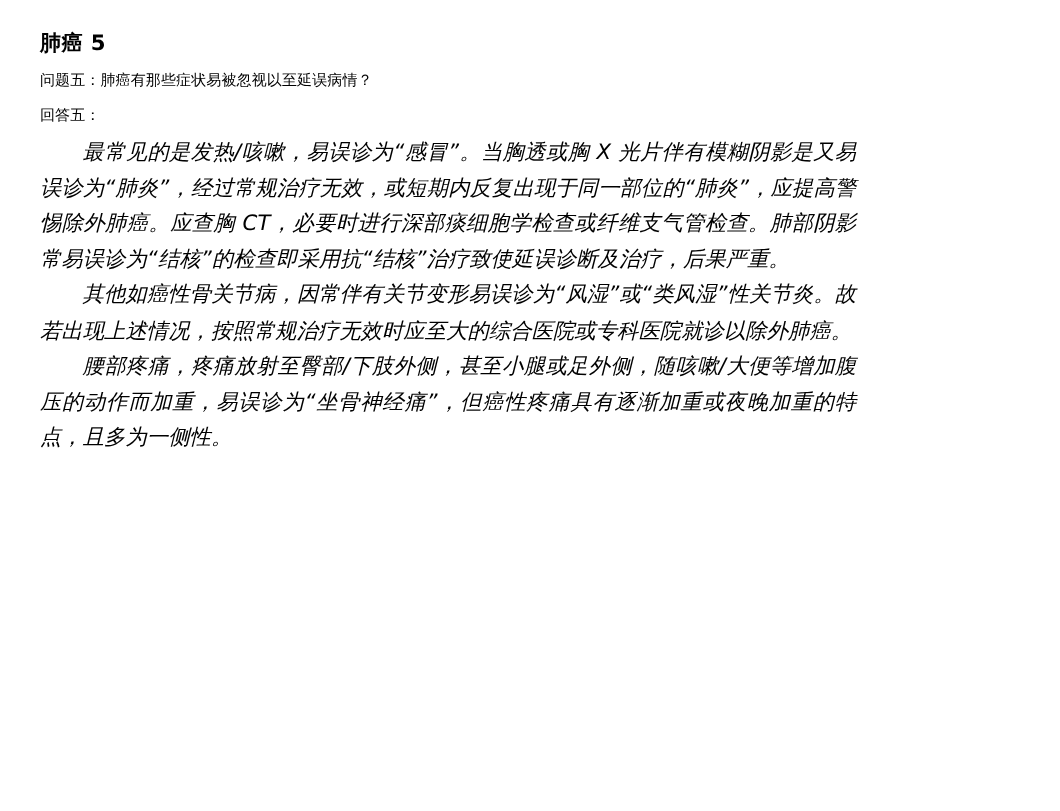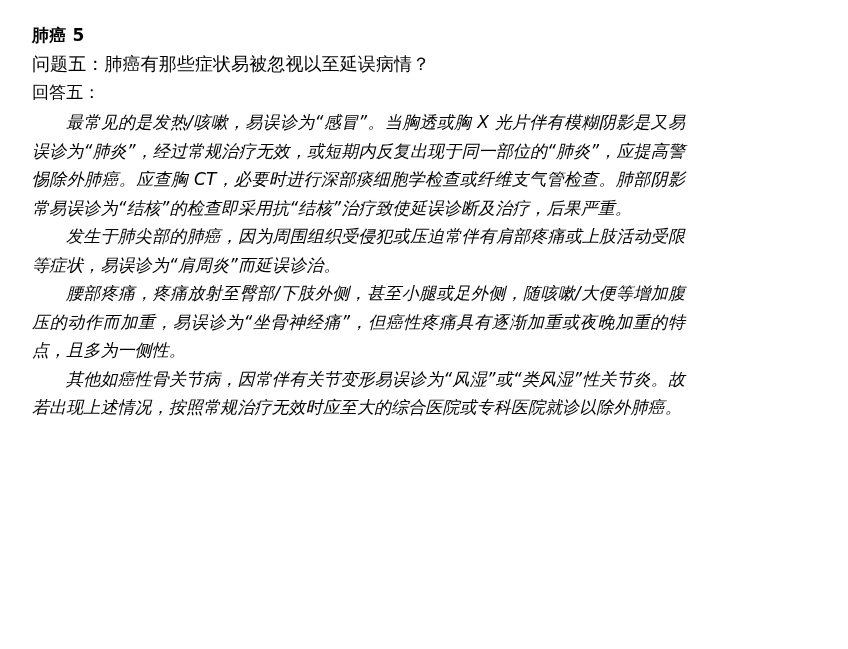--- a/index.html
+++ b/index.html
@@ -22,27 +22,27 @@
     padding: 22px 30px 10px 32px;
   }
   .doc-title {
     font-size: 17px;
     font-weight: bold;
     line-height: 26px;
     margin: 0 0 2px 0;
     letter-spacing: 0.2px;
   }
   .q-line {
-    font-size: 18px;
+    font-size: 12px;
     line-height: 28px;
     margin: 0;
     letter-spacing: 0.1px;
   }
   .a-label {
-    font-size: 17px;
+    font-size: 12px;
     line-height: 28px;
     margin: 0 0 2px 0;
     letter-spacing: 0.1px;
   }
   .para {
     font-size: 17px;
     line-height: 28.5px;
     margin: 0;
     text-indent: 2em;
     text-align: justify;
@@ -52,16 +52,15 @@
   }
 </style>
 </head>
 <body>
 
 <div class="page">
   <h1 class="doc-title">肺癌 5</h1>
   <p class="q-line">问题五：肺癌有那些症状易被忽视以至延误病情？</p>
   <p class="a-label">回答五：</p>
   <p class="para">最常见的是发热/咳嗽，易误诊为“感冒”。当胸透或胸 X 光片伴有模糊阴影是又易误诊为“肺炎”，经过常规治疗无效，或短期内反复出现于同一部位的“肺炎”，应提高警惕除外肺癌。应查胸 CT，必要时进行深部痰细胞学检查或纤维支气管检查。肺部阴影常易误诊为“结核”的检查即采用抗“结核”治疗致使延误诊断及治疗，后果严重。</p>
-  <p class="para">发生于肺尖部的肺癌，因为周围组织受侵犯或压迫常伴有肩部疼痛或上肢活动受限等症状，易误诊为“肩周炎”而延误诊治。</p>
+  <p class="para">其他如癌性骨关节病，因常伴有关节变形易误诊为“风湿”或“类风湿”性关节炎。故若出现上述情况，按照常规治疗无效时应至大的综合医院或专科医院就诊以除外肺癌。</p>
   <p class="para">腰部疼痛，疼痛放射至臀部/下肢外侧，甚至小腿或足外侧，随咳嗽/大便等增加腹压的动作而加重，易误诊为“坐骨神经痛”，但癌性疼痛具有逐渐加重或夜晚加重的特点，且多为一侧性。</p>
-  <p class="para">其他如癌性骨关节病，因常伴有关节变形易误诊为“风湿”或“类风湿”性关节炎。故若出现上述情况，按照常规治疗无效时应至大的综合医院或专科医院就诊以除外肺癌。</p>
 </div>
 
 </body></html>

